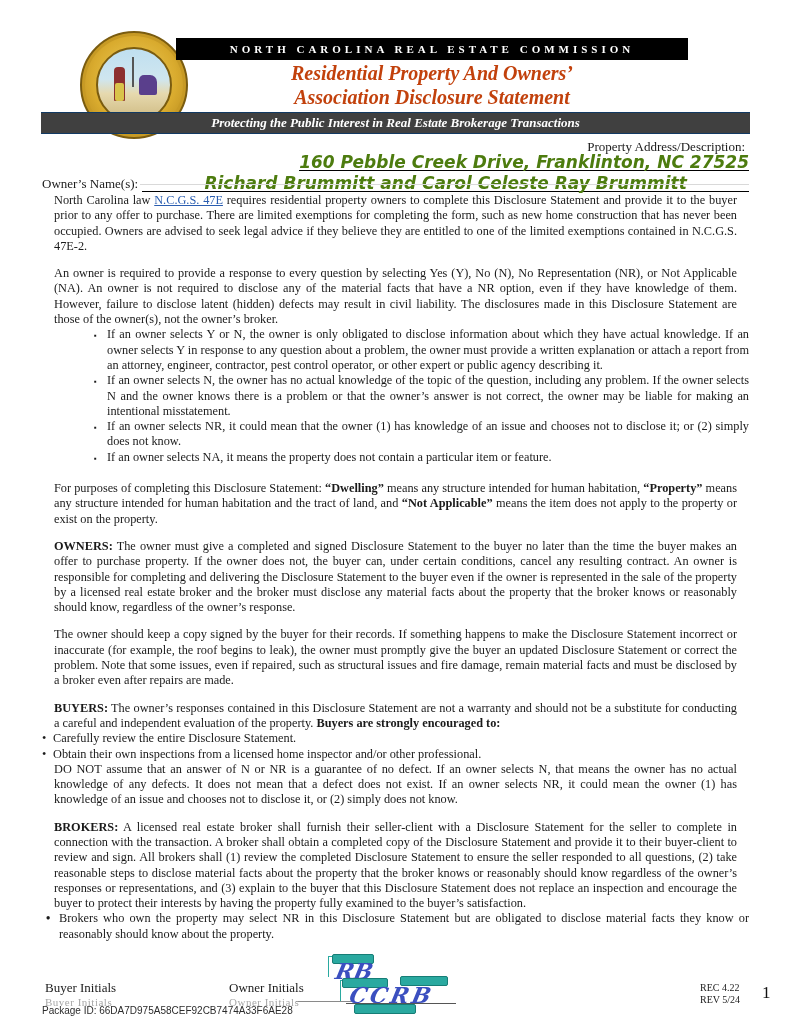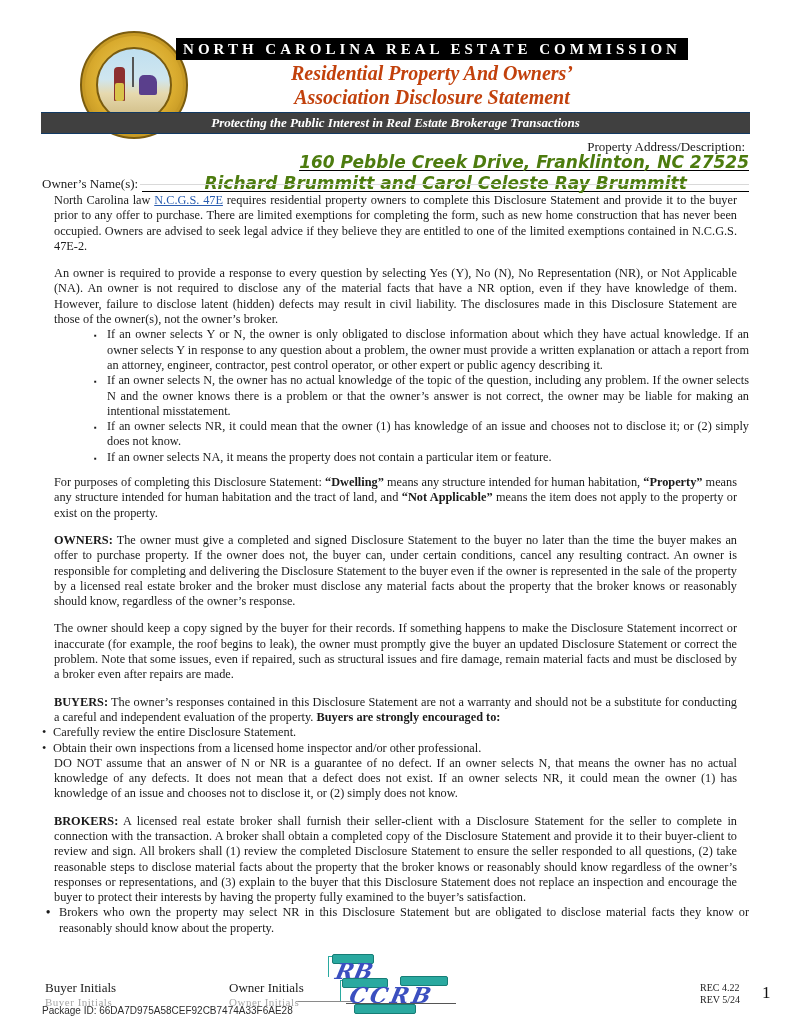--- a/index.html
+++ b/index.html
@@ -14,21 +14,21 @@
         background:linear-gradient(#bfdff0 0%, #cfe6ef 42%, #e6d9ae 60%, #d8c globalization 100%);
         background:linear-gradient(#bfdff0 0%, #cfe6ef 42%, #e6d9ae 62%, #cdb87f 100%);
         border:2px solid #7a5c10;overflow:hidden;}
   .fig1{position:absolute;left:16px;top:18px;width:11px;height:34px;background:#8c2f2f;border-radius:4px 4px 1px 1px;}
   .fig1:after{content:"";position:absolute;left:1px;top:16px;width:9px;height:18px;background:#d9c34a;border-radius:2px;}
   .fig2{position:absolute;right:13px;top:26px;width:18px;height:20px;background:#5a3f8c;border-radius:5px 7px 2px 2px;}
   .mast{position:absolute;left:34px;top:8px;width:2px;height:30px;background:#555;}
 
   .blackbar{position:absolute;left:176px;top:38px;width:512px;height:22px;background:#000;
         display:flex;align-items:center;justify-content:center;}
-  .blackbar span{color:#fff;font-weight:bold;font-size:15px;letter-spacing:4px;white-space:nowrap;}
+  .blackbar span{color:#fff;font-weight:bold;font-size:11px;letter-spacing:4px;white-space:nowrap;}
   .title{position:absolute;left:176px;width:512px;text-align:center;color:#c2410c;
         font-weight:bold;font-style:italic;font-size:20px;}
   .title.t1{top:62px;} .title.t2{top:86px;}
   .tagbar{position:absolute;left:41px;top:112px;width:709px;height:20px;background:#404040;
         border-top:1px solid #123a63;border-bottom:1px solid #123a63;
         display:flex;align-items:center;justify-content:center;}
   .tagbar span{color:#fff;font-weight:bold;font-style:italic;font-size:13px;}
 
   
   .frow{position:absolute;left:42px;width:707px;display:flex;align-items:flex-end;font-size:13px;}
@@ -36,21 +36,21 @@
   .frow .fill{flex:1;border-bottom:1px solid #000;text-align:center;
         font-family:"DejaVu Sans", sans-serif;font-weight:bold;font-style:italic;
         font-size:17px;color:#4d7c0f;line-height:15px;}
   .frow1{top:139px;flex-direction:column;} .frow2{top:176px;}
   .faintrule{position:absolute;left:140px;top:184px;width:609px;height:1px;background:#d9d9d9;}
 
   
   .bodytext{position:absolute;left:42px;top:193px;width:707px;font-size:12.3px;line-height:15.3px;}
   .bodytext p{margin:0 12px 12px;text-align:justify;}
   a.link{color:#2a5db0;text-decoration:underline;cursor:pointer;}
-  .ibullets{margin:0 0 10px;}
+  .ibullets{margin:0 0 16px;}
   .ib{position:relative;margin-left:52px;padding-left:13px;text-align:justify;}
   .ib:before{content:"▪";position:absolute;left:0;top:1px;font-size:8px;}
   .bline{position:relative;padding-left:11px;text-align:left;margin:0;}
   .bline:before{content:"•";position:absolute;left:0;}
   .bb{position:relative;margin-left:4px;padding-left:13px;text-align:justify;}
   .bb:before{content:"•";position:absolute;left:0;font-weight:bold;}
 
   
   .f-buyer{position:absolute;left:45px;top:980px;font-size:13px;}
   .f-owner{position:absolute;left:229px;top:980px;font-size:13px;}

